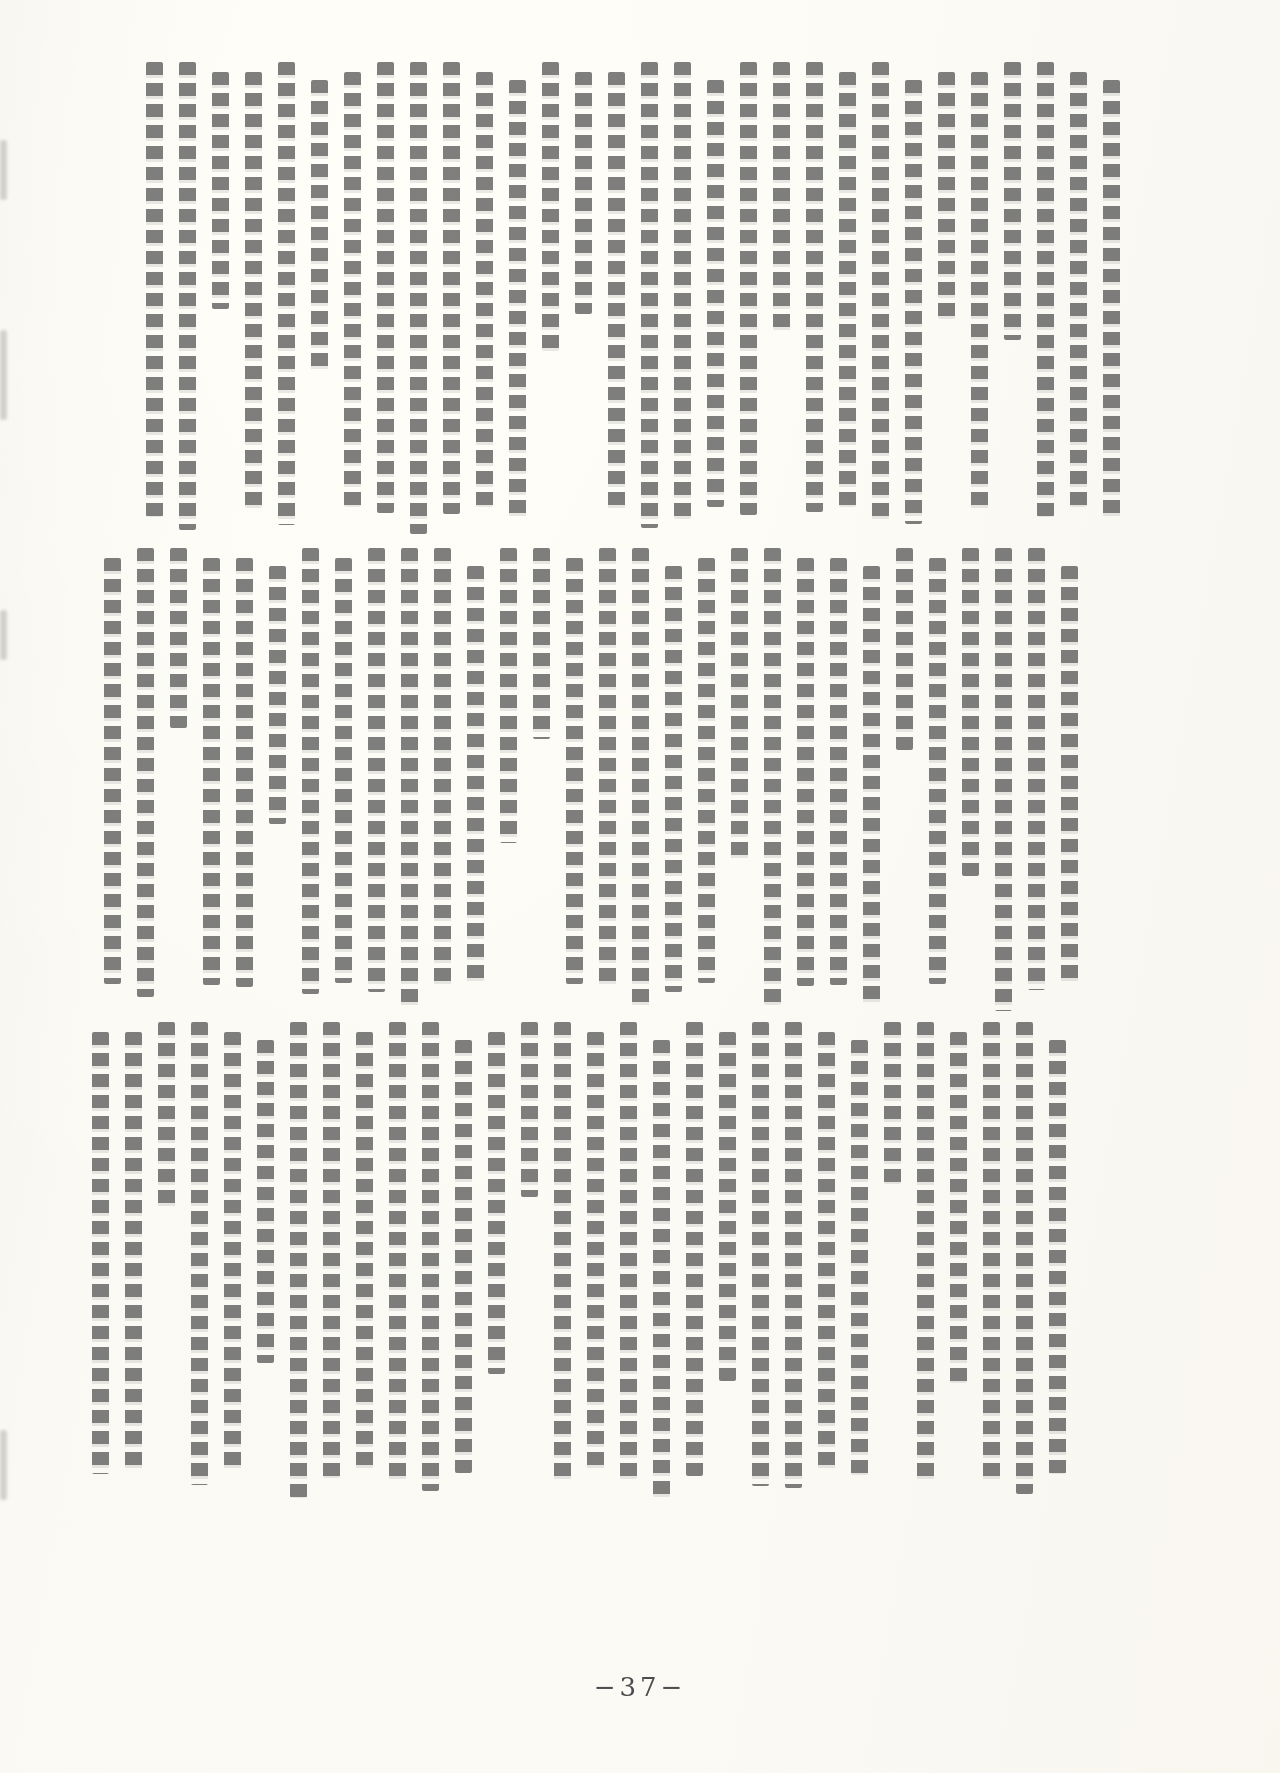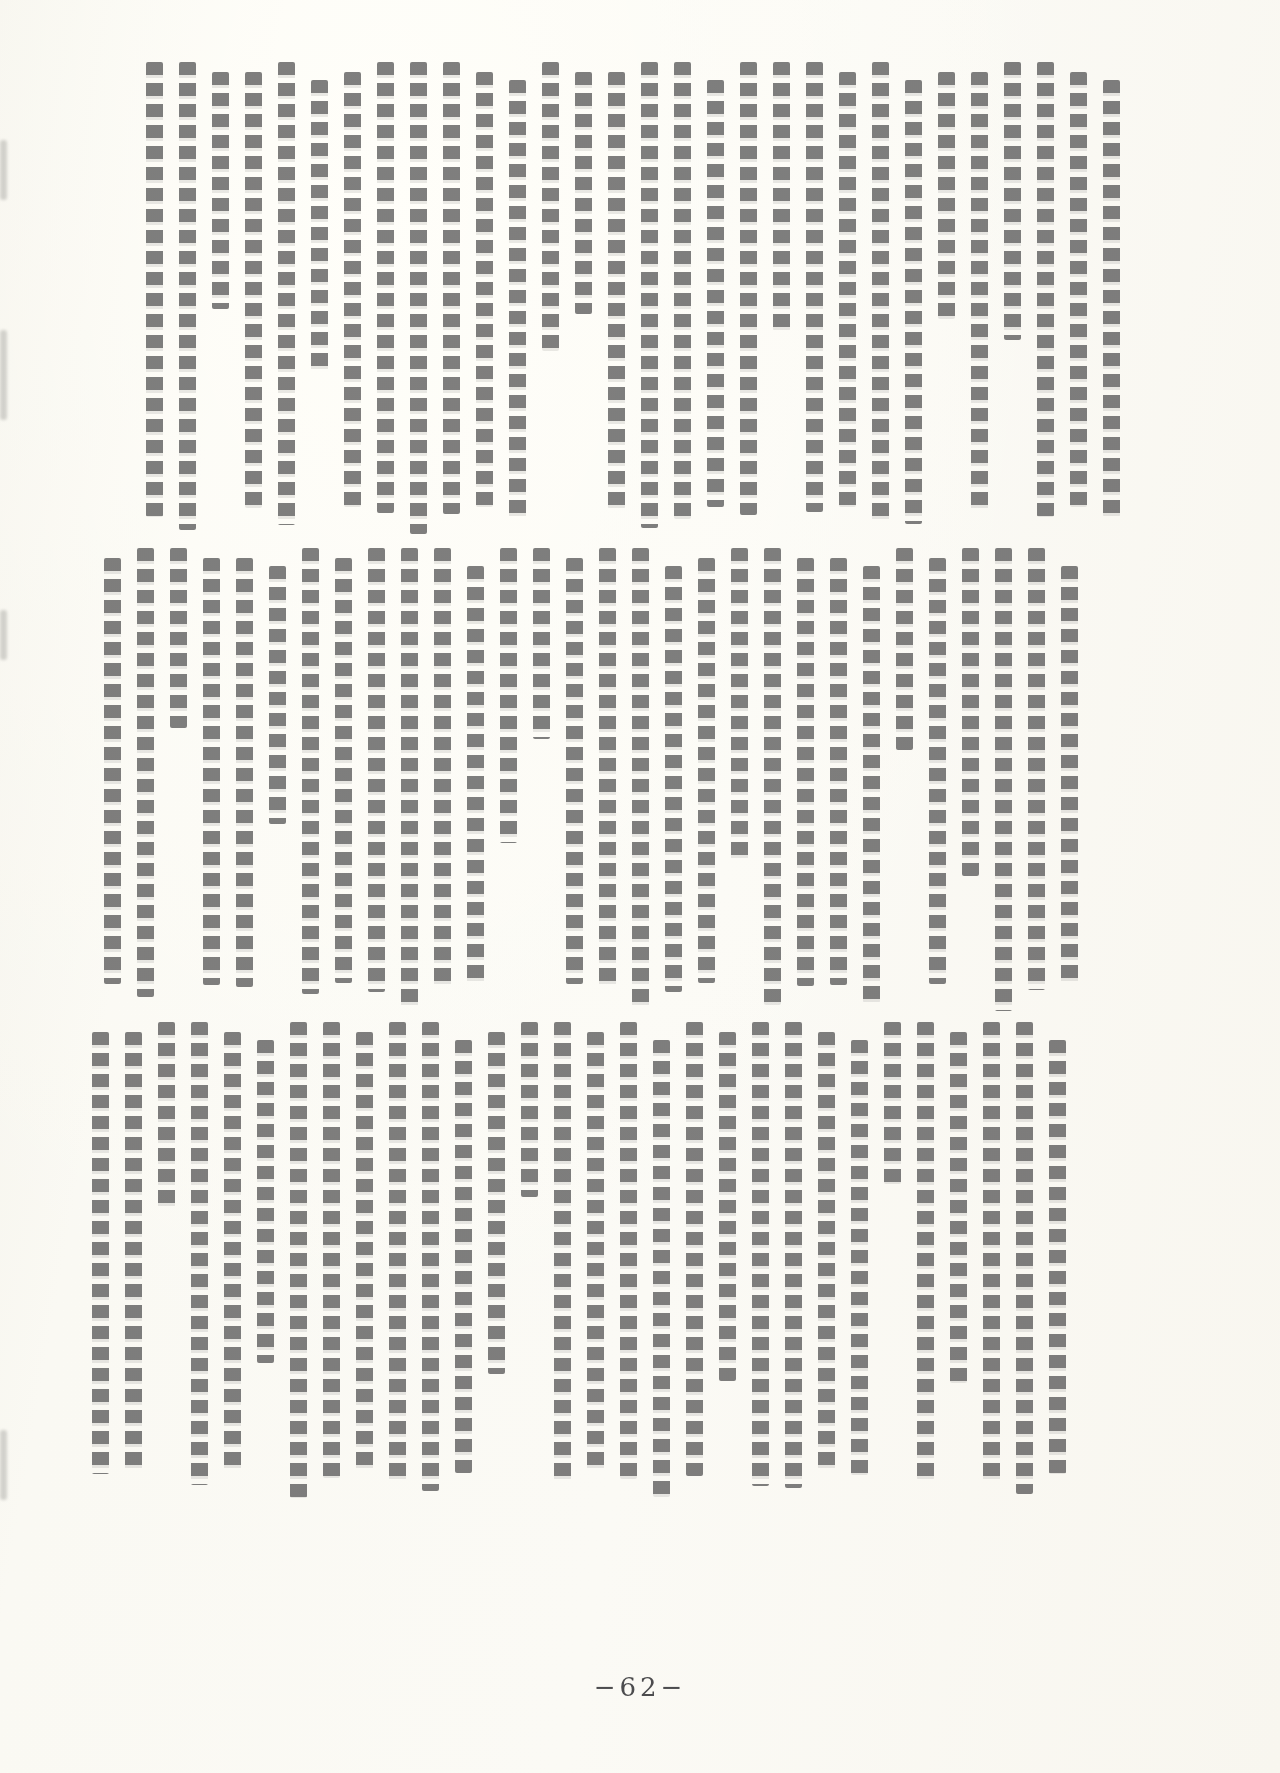--- a/index.html
+++ b/index.html
@@ -163,19 +163,19 @@
         <div class="text-column" style="margin-top: 0px; height: 476px; margin-left: 16px;"></div>
         <div class="text-column" style="margin-top: 18px; height: 323px; margin-left: 16px;"></div>
         <div class="text-column" style="margin-top: 10px; height: 439px; margin-left: 16px;"></div>
         <div class="text-column" style="margin-top: 0px; height: 463px; margin-left: 16px;"></div>
         <div class="text-column" style="margin-top: 0px; height: 187px; margin-left: 16px;"></div>
         <div class="text-column" style="margin-top: 10px; height: 440px; margin-left: 16px;"></div>
         <div class="text-column" style="margin-top: 10px; height: 442px; margin-left: 16px;"></div>
       </div>
     </div>
 
-  <div class="page-number">−62−</div>
+  <div class="page-number">−37−</div>
 
 <div class="edge-artifact" style="top: 140px; height: 60px;"></div>
     <div class="edge-artifact" style="top: 330px; height: 90px;"></div>
     <div class="edge-artifact" style="top: 610px; height: 50px;"></div>
     <div class="edge-artifact" style="top: 1430px; height: 70px;"></div>
   </div>
 
 </body></html>

